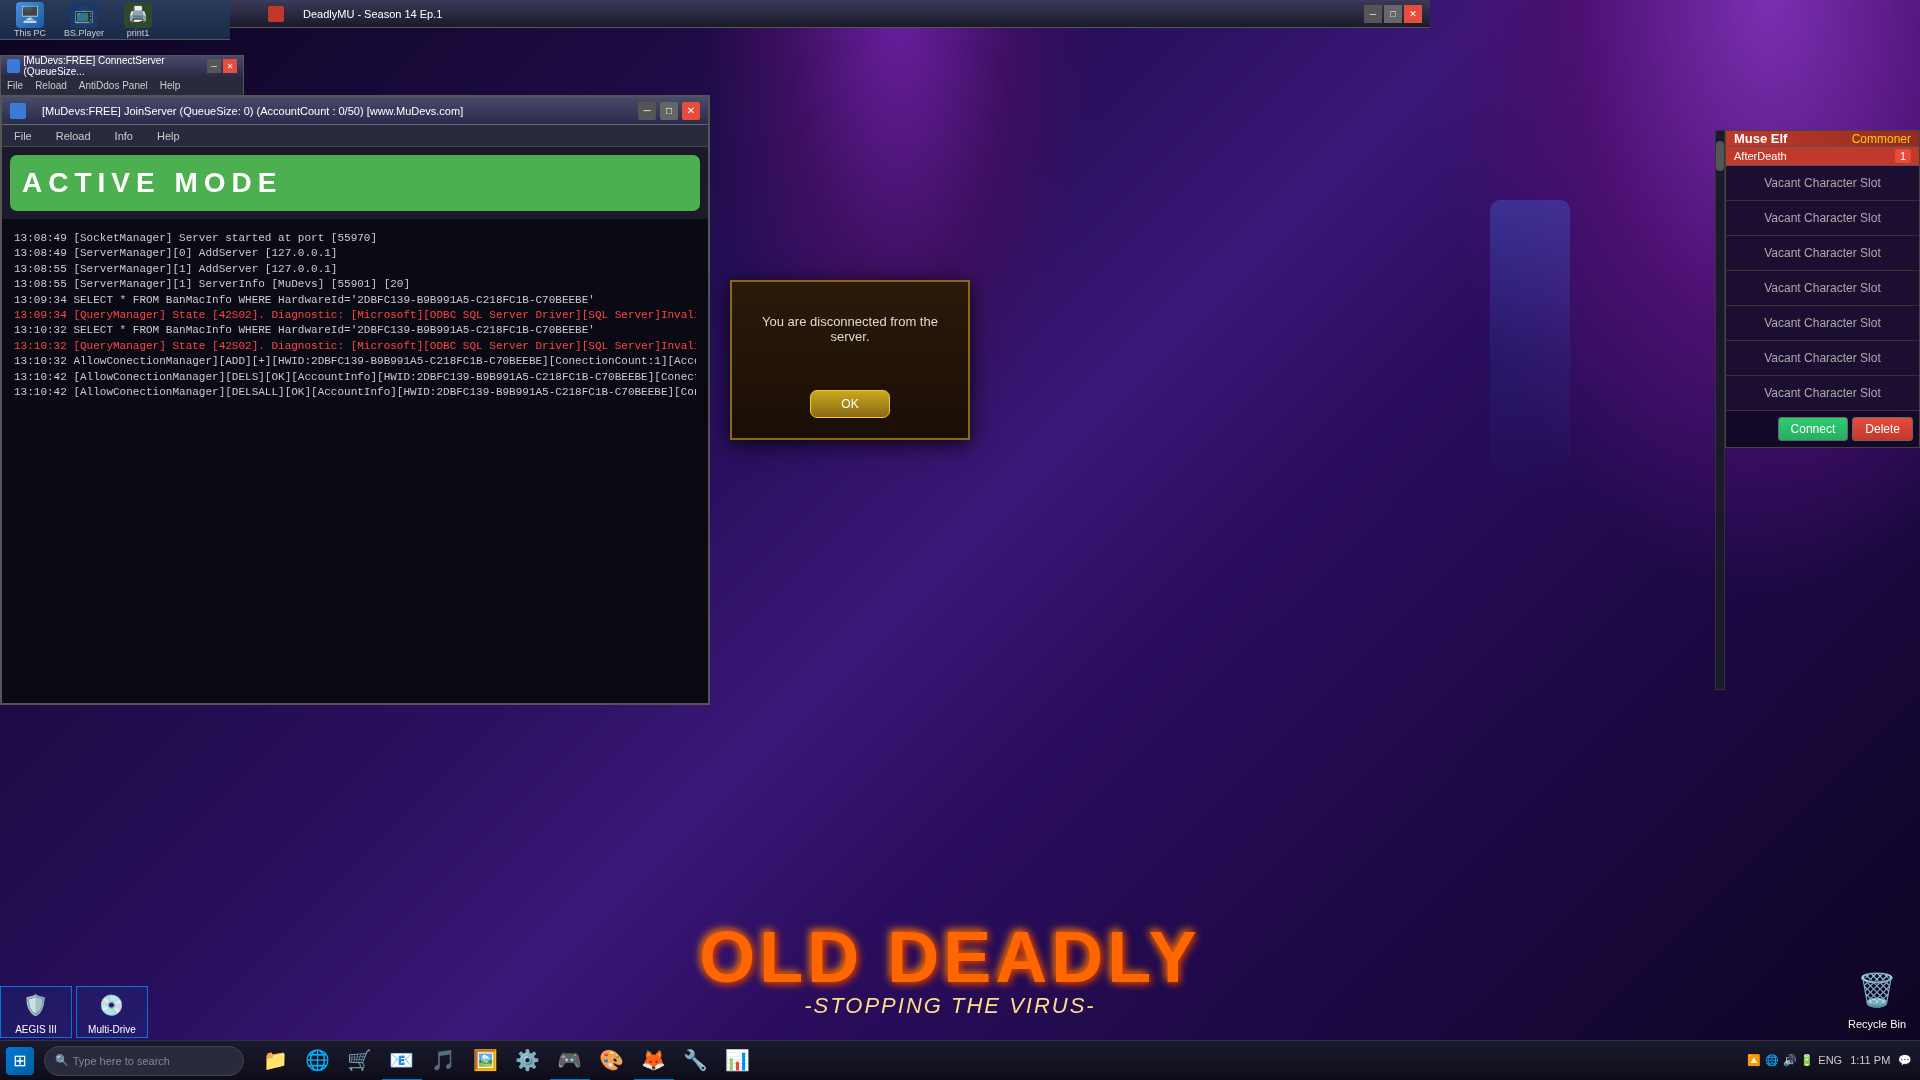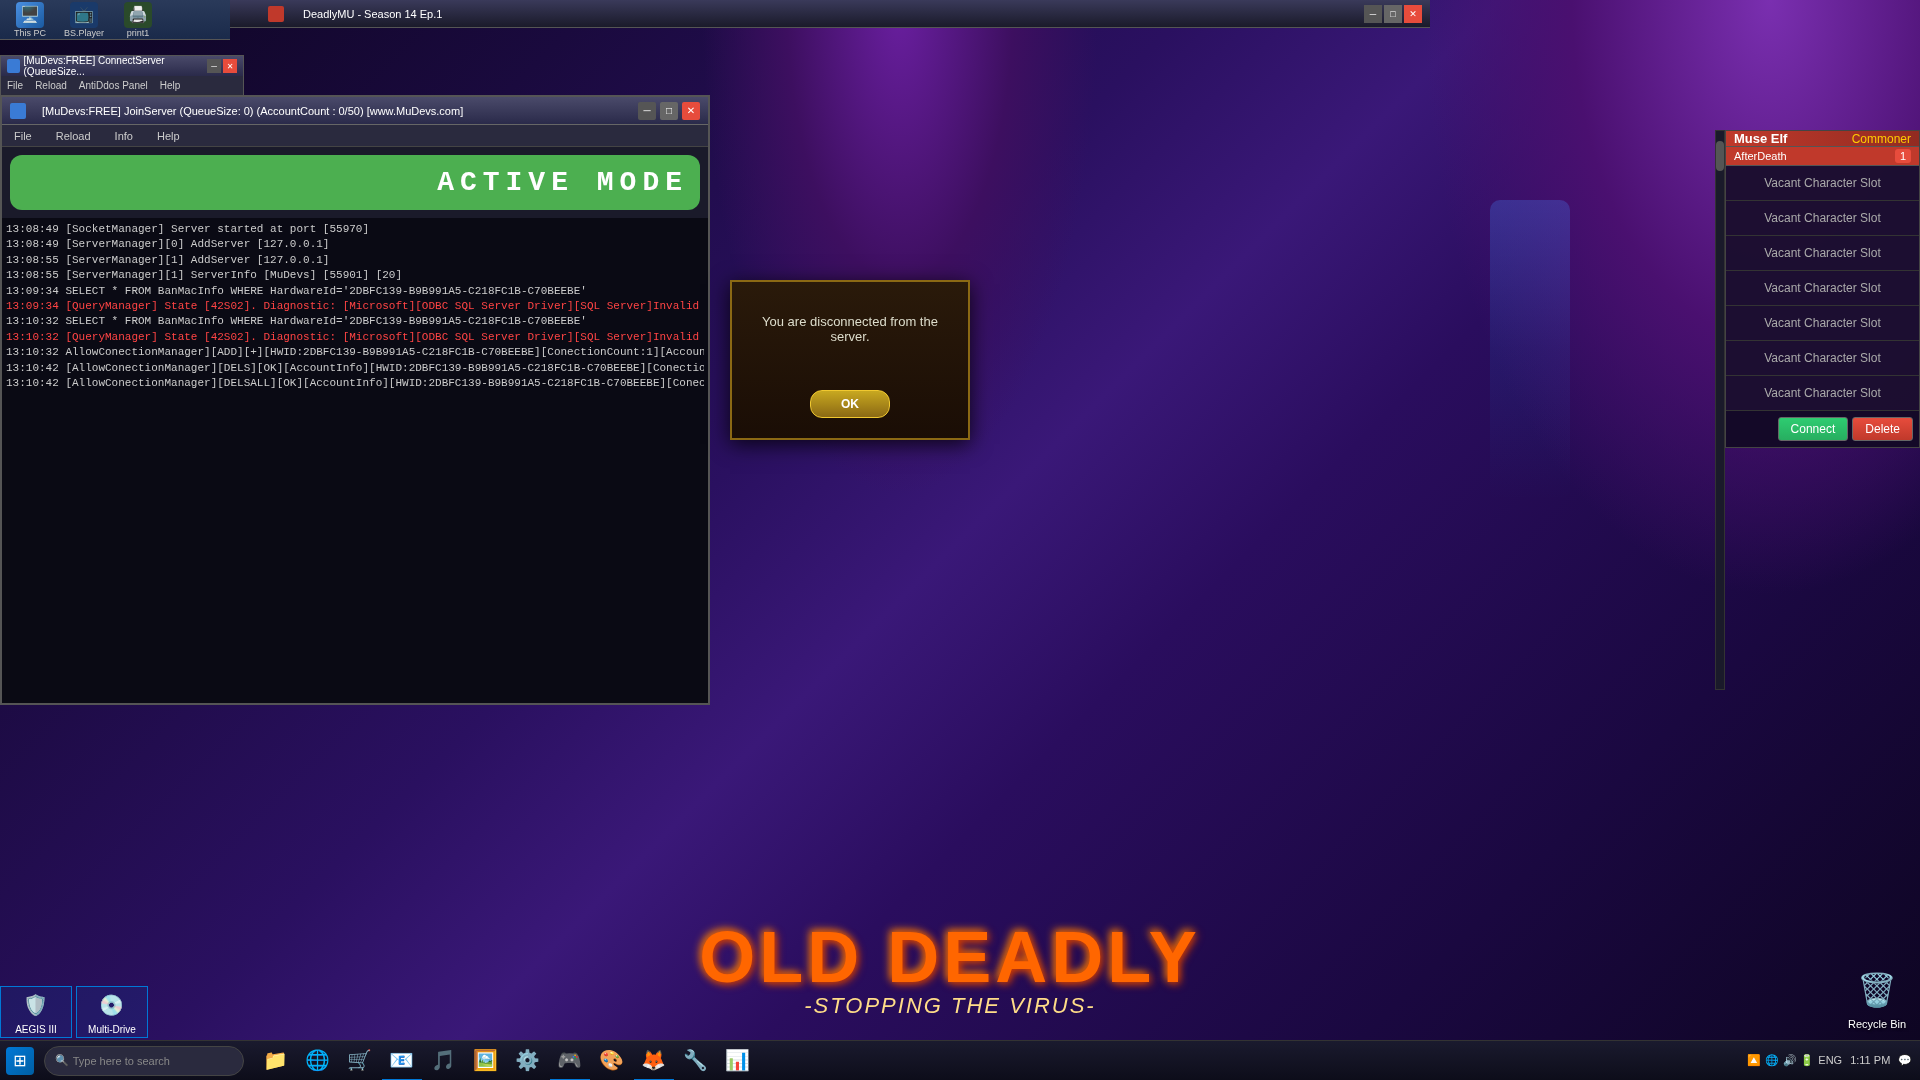--- a/index.html
+++ b/index.html
@@ -274,37 +274,36 @@
     .menu-item {
       color: #ccc;
       font-size: 11px;
       cursor: pointer;
       padding: 2px 4px;
     }
 
     .active-mode-bar {
       background: #4caf50;
       padding: 12px;
-      text-align: right;
+      text-align: left;
       margin: 8px;
-      border-radius: 12px;
-      font-family: Liberation Mono, monospace;
+      border-radius: 7px;
     }
     .active-mode-text {
       color: white;
       font-size: 28px;
       font-weight: bold;
       letter-spacing: 6px;
     }
 
     .log-area {
       flex: 1;
       background: #0a0a14;
       overflow: hidden;
-      padding: 4px;
+      padding: 12px;
       font-family: 'Courier New', monospace;
       font-size: 11px;
       line-height: 1.4;
     }
     .log-line {
       color: #ccc;
       white-space: nowrap;
       overflow: hidden;
     }
     .log-line.error {
@@ -368,22 +367,22 @@
       text-align: center;
       margin-top: 20px;
     }
     .dialog-ok-btn {
       padding: 6px 30px;
       background: linear-gradient(180deg, #c8a820, #8b6914);
       border: 1px solid #f0c830;
       color: white;
       font-size: 12px;
       cursor: pointer;
-      border-radius: 12px;
-      font-weight: bold;
+      border-radius: 7px;
+      font-weight: normal;
       margin-bottom: 8px;
     }
 
     
     .bottom-icons {
       position: absolute;
       bottom: 42px;
       left: 0;
       display: flex;
       gap: 4px;

